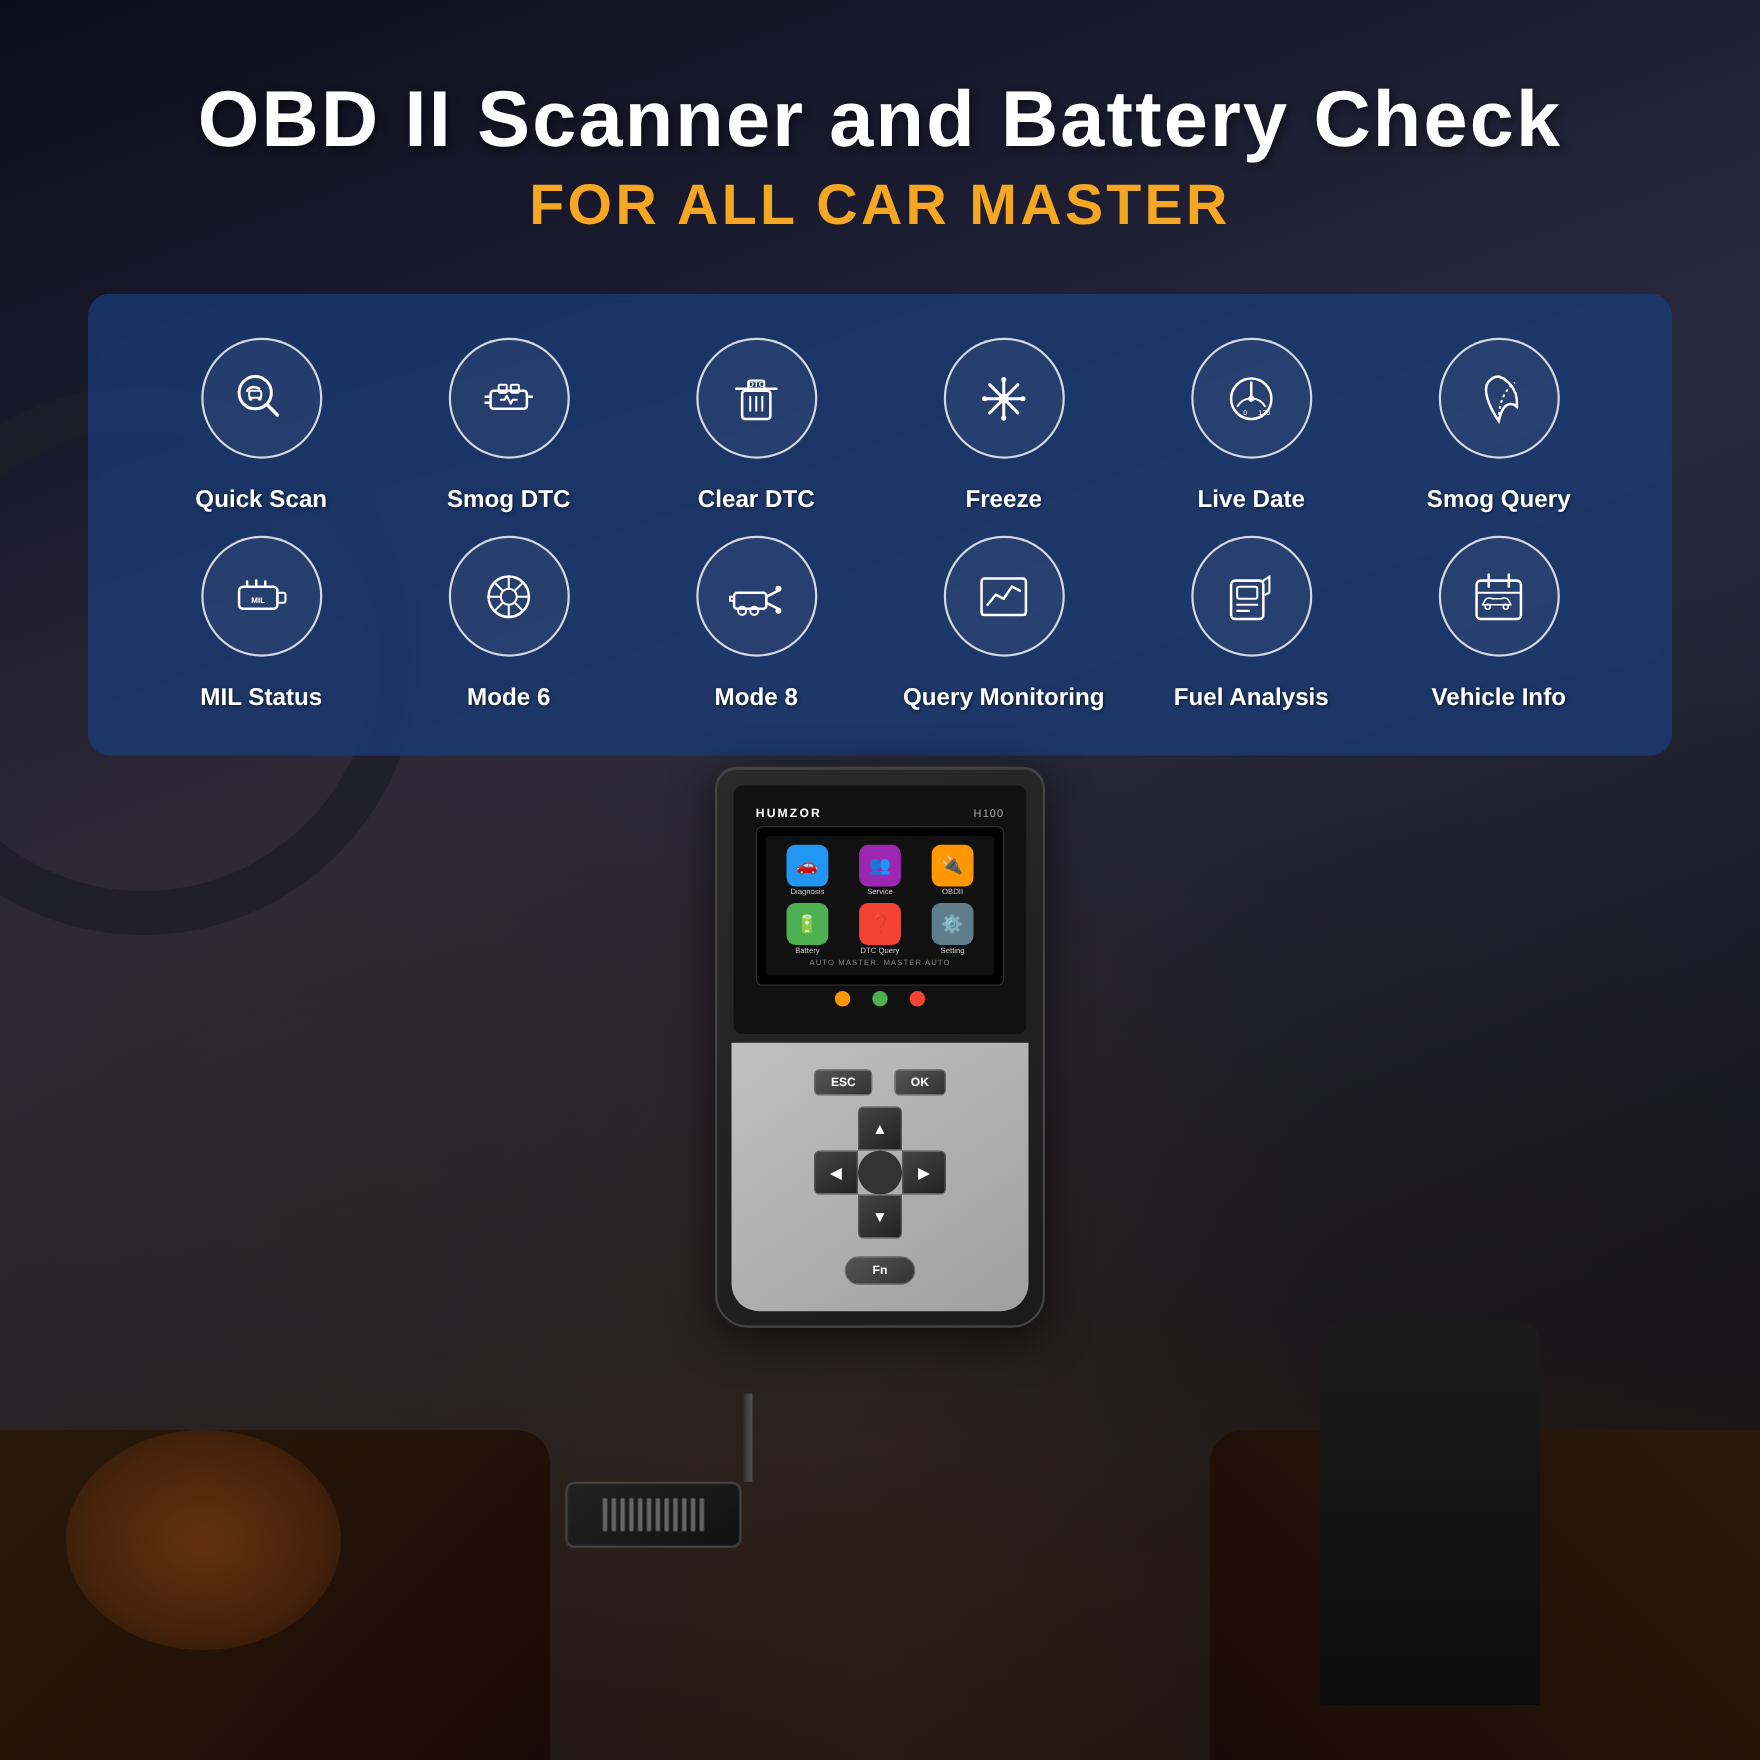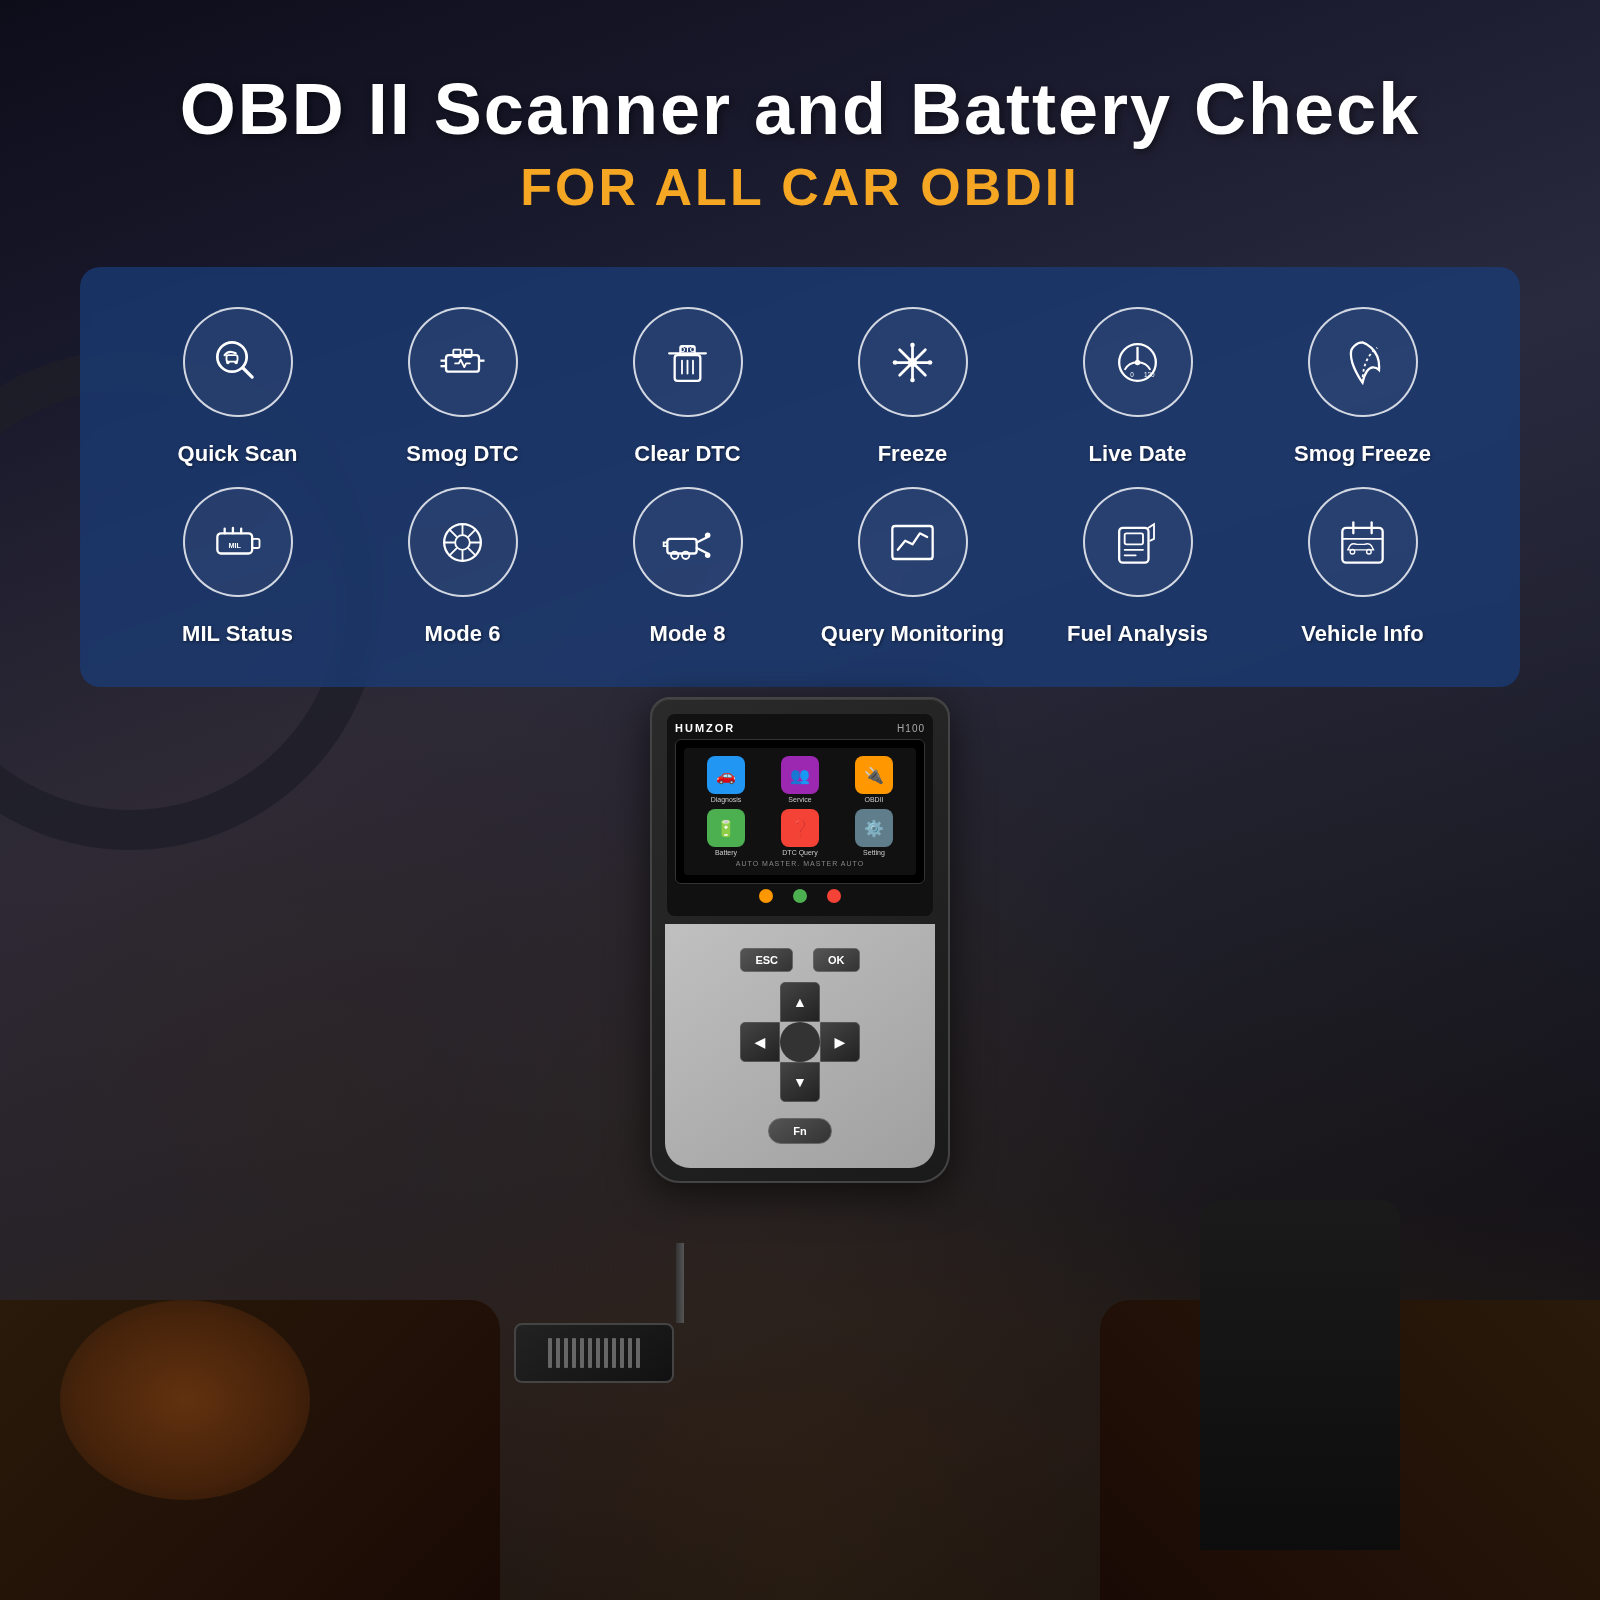--- a/index.html
+++ b/index.html
@@ -148,21 +148,21 @@
       background: linear-gradient(145deg, #2a2a2a, #1a1a1a);
       border-radius: 20px 20px 30px 30px;
       padding: 15px;
       border: 2px solid #444;
       box-shadow: 0 10px 40px rgba(0,0,0,0.6), inset 0 1px 0 rgba(255,255,255,0.1);
     }
 
     .device-top {
       background: #111;
       border-radius: 8px;
-      padding: 8px;
+      padding: 20px;
       margin-bottom: 8px;
     }
 
     .brand-row {
       display: flex;
       justify-content: space-between;
       align-items: center;
       margin-bottom: 5px;
     }
 
@@ -440,21 +440,21 @@
 <div class="floor-mat-left"></div>
 <div class="floor-mat-right"></div>
 <div class="seat-hint"></div>
 <div class="gear-console"></div>
 <div class="steering-circle"></div>
 
 <div class="content-wrapper">
 
   <div class="title-section">
     <div class="main-title">OBD II Scanner and Battery Check</div>
-    <div class="subtitle">FOR ALL CAR OBDII</div>
+    <div class="subtitle">FOR ALL CAR MASTER</div>
   </div>
 
   <div class="features-panel">
     <div class="features-grid">
 
       <div class="feature-item">
         <div class="feature-circle">
           <svg class="icon-svg" viewBox="0 0 60 60" fill="none" xmlns="http://www.w3.org/2000/svg">
             <circle cx="24" cy="24" r="16" stroke="white" stroke-width="3" fill="none"></circle>
             <path d="M36 36 L46 46" stroke="white" stroke-width="3.5" stroke-linecap="round"></path>
@@ -528,21 +528,21 @@
         <span class="feature-label">Live Date</span>
       </div>
 
       <div class="feature-item">
         <div class="feature-circle">
           <svg class="icon-svg" viewBox="0 0 60 60" fill="none" xmlns="http://www.w3.org/2000/svg">
             <path d="M30 8 C30 8 50 14 48 38 C48 38 36 26 30 52 C30 52 14 30 18 16 C18 16 22 8 30 8 Z" stroke="white" stroke-width="2.5" fill="none"></path>
             <path d="M30 52 C30 30 38 20 46 14" stroke="white" stroke-width="2" fill="none" stroke-dasharray="3,3"></path>
           </svg>
         </div>
-        <span class="feature-label">Smog Freeze</span>
+        <span class="feature-label">Smog Query</span>
       </div>
 
       <div class="feature-item">
         <div class="feature-circle">
           <svg class="icon-svg" viewBox="0 0 60 60" fill="none" xmlns="http://www.w3.org/2000/svg">
             <rect x="8" y="20" width="38" height="22" rx="4" stroke="white" stroke-width="2.5" fill="none"></rect>
             <rect x="46" y="26" width="8" height="10" rx="2" stroke="white" stroke-width="2" fill="none"></rect>
             <line x1="16" y1="15" x2="16" y2="20" stroke="white" stroke-width="2.5" stroke-linecap="round"></line>
             <line x1="25" y1="14" x2="25" y2="20" stroke="white" stroke-width="2.5" stroke-linecap="round"></line>
             <line x1="34" y1="15" x2="34" y2="20" stroke="white" stroke-width="2.5" stroke-linecap="round"></line>

